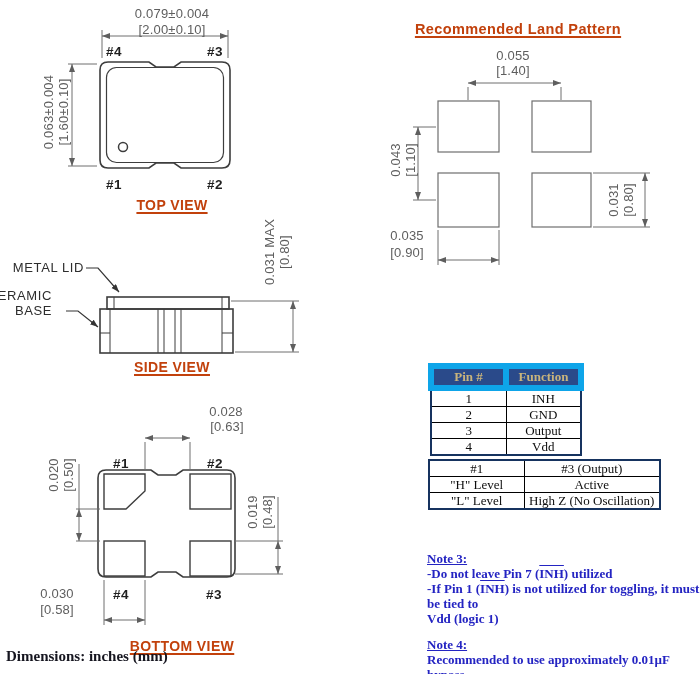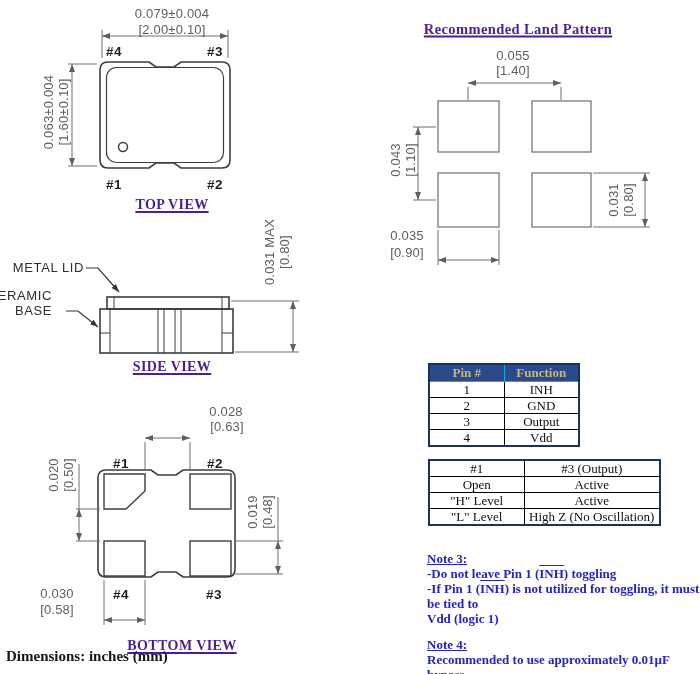--- a/index.html
+++ b/index.html
@@ -7,29 +7,29 @@
           font-family:"Liberation Sans",sans-serif; overflow:hidden; }
   .art { position:absolute; left:0; top:0; }
 
   .t   { position:absolute; transform:translate(-50%,-50%); white-space:nowrap; }
   .rot { position:absolute; transform:translate(-50%,-50%) rotate(-90deg);
          text-align:center; line-height:14.5px; white-space:nowrap; }
   .ra  { position:absolute; transform:translate(-100%,-50%); text-align:right; white-space:nowrap; }
 
   .dim    { font-size:13px; color:#5e5e5e; letter-spacing:0.2px; line-height:14.5px; }
   .pin    { font-size:13.5px; font-weight:700; color:#1f1f1f; letter-spacing:0.5px; }
-  .vtitle { font-size:14px; font-weight:700; color:#4c1d95; letter-spacing:0.4px;
-            text-decoration:underline; text-underline-offset:2px; text-decoration-thickness:1.5px;font-family:Liberation Serif, serif; }
+  .vtitle { font-size:14px; font-weight:700; color:#c2410c; letter-spacing:0.4px;
+            text-decoration:underline; text-underline-offset:2px; text-decoration-thickness:1.5px; }
   .leader { font-size:13px; color:#2d2d2d; letter-spacing:0.6px; line-height:15px; }
 
   .dtable { position:absolute; border-collapse:collapse; table-layout:fixed;
             font-family:"Liberation Serif",serif; font-size:13px; color:#0d0d0d;
             text-align:center; border:2px solid #16335f; }
   .dtable td { border:1px solid #000; height:15px; line-height:15px; padding:0 2px; overflow:hidden; }
-  .dtable th { border:1px solid #0ea5e9; background:#2a4a8a; font-weight:700;
+  .dtable th { border:6px solid #0ea5e9; background:#2a4a8a; font-weight:700;
                height:16px; line-height:16px; padding:0; }
   .gold  { color:#c9b47c; }
   .white { color:#ffffff; }
   .ovl   { text-decoration:overline; }
 
   .notes  { position:absolute; left:427px; top:551px; width:278px;
             font-family:"Liberation Serif",serif; font-size:13px; font-weight:700;
             color:#2424c2; line-height:15px; }
   .ntitle { text-decoration:underline; }
   .nblock2 { margin-top:11px; }
@@ -228,37 +228,33 @@
     <colgroup>
         <col style="width:95px">
         <col style="width:136px">
       </colgroup>
     <tbody>
     <tr>
       <td>#1</td>
       <td>#3 (Output)</td>
     </tr>
     <tr>
-      <td>Open</td>
-      <td>Active</td>
-    </tr>
-    <tr>
       <td>"H" Level</td>
       <td>Active</td>
     </tr>
     <tr>
       <td>"L" Level</td>
       <td>High Z (No Oscillation)</td>
     </tr>
   </tbody>
     </table>
 
   <div class="notes">
     <div class="ntitle">Note 3:</div>
-    <div><span>-Do not leave Pin 1 (</span><span class="ovl">INH</span><span>) toggling</span></div>
+    <div><span>-Do not leave Pin 7 (</span><span class="ovl">INH</span><span>) utilized</span></div>
     <div><span>-If Pin 1 (</span><span class="ovl">INH</span><span>) is not utilized for toggling, it must be tied to</span></div>
     <div>Vdd (logic 1)</div>
     <div class="ntitle nblock2">Note 4:</div>
     <div>Recommended to use approximately 0.01µF bypass</div>
 
   </div>
 
   <div class="footer">Dimensions: inches (mm)</div>
 
 </div>

